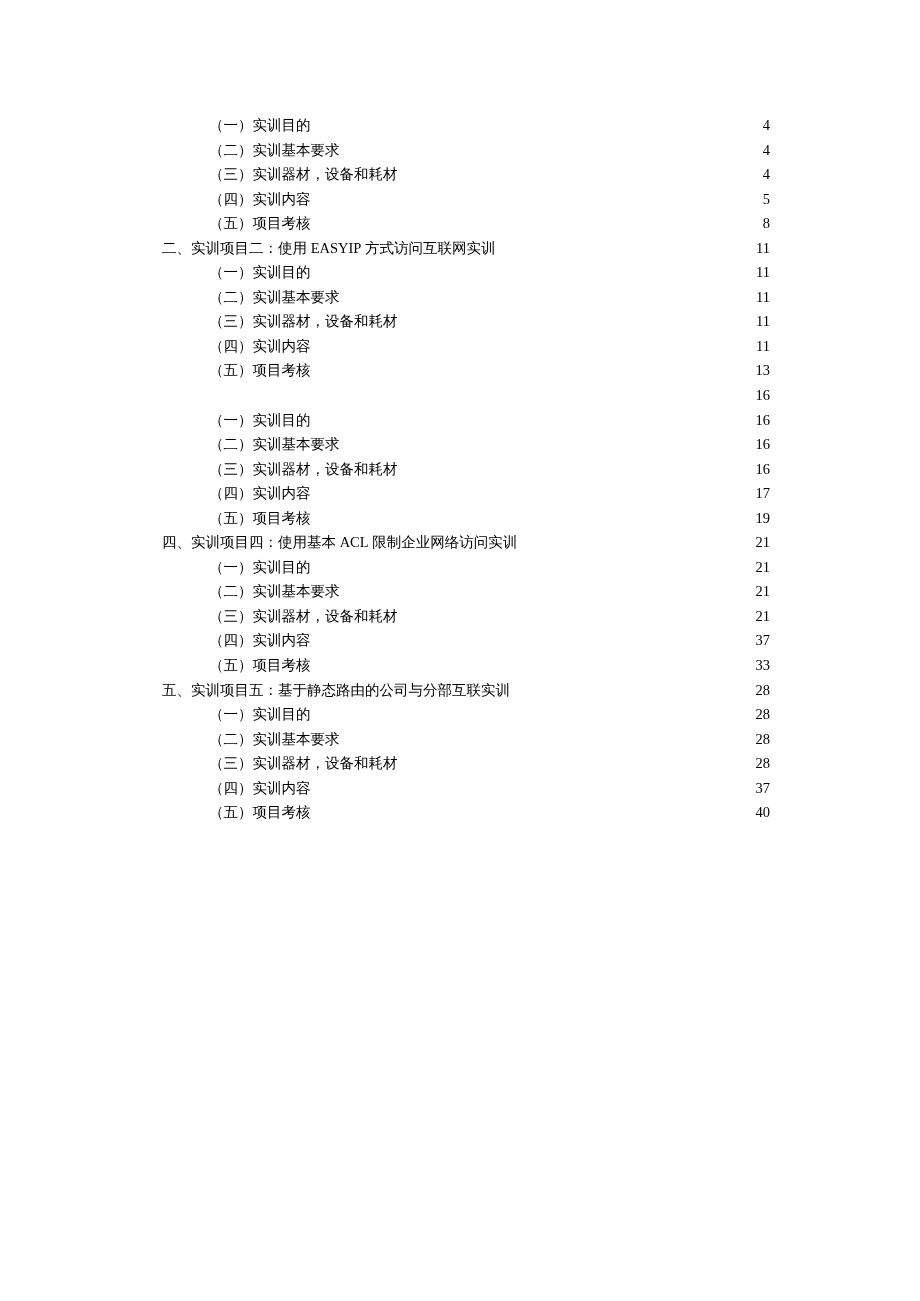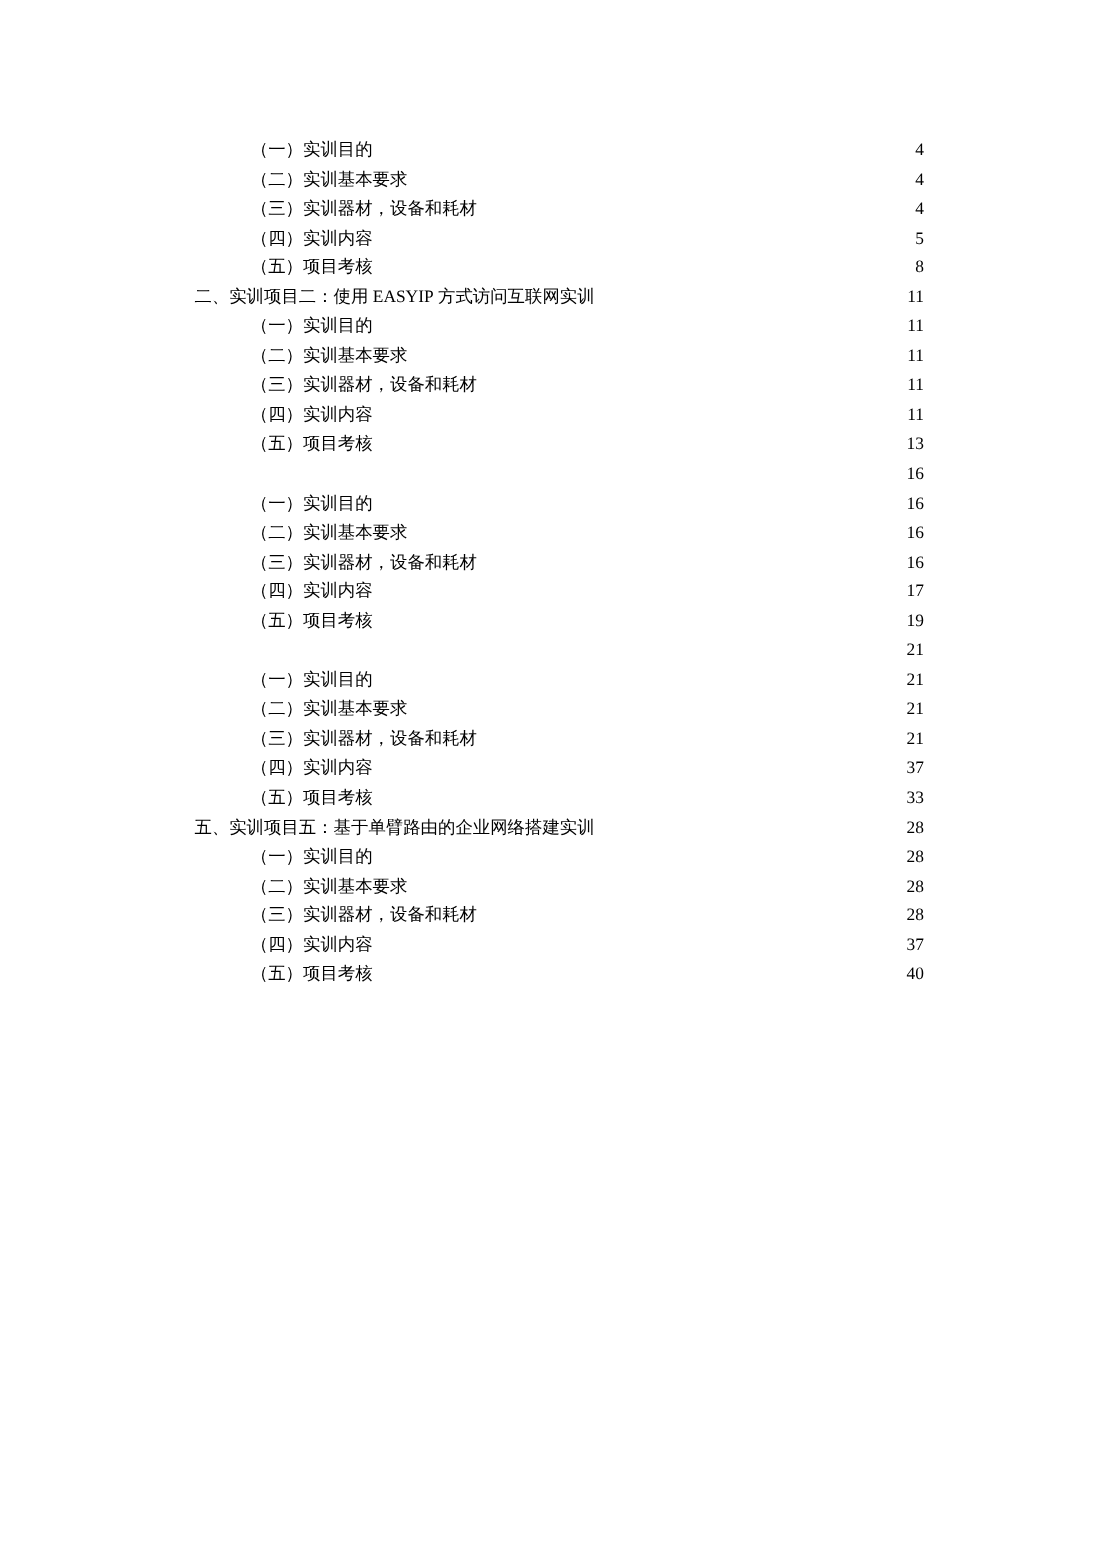--- a/index.html
+++ b/index.html
@@ -142,20 +142,21 @@
         <span class="toc-label">（四）实训内容</span>
         <span class="toc-dots"></span>
         <span class="toc-page">17</span>
       </div>
       <div class="toc-line toc-sub">
         <span class="toc-label">（五）项目考核</span>
         <span class="toc-dots"></span>
         <span class="toc-page">19</span>
       </div>
       <div class="toc-line toc-top">
+        <span class="toc-label">四、实训项目四：使用基本 <span class="latin">ACL</span> 限制企业网络访问实训</span>
         <span class="toc-dots"></span>
         <span class="toc-page">21</span>
       </div>
       <div class="toc-line toc-sub">
         <span class="toc-label">（一）实训目的</span>
         <span class="toc-dots"></span>
         <span class="toc-page">21</span>
       </div>
       <div class="toc-line toc-sub">
         <span class="toc-label">（二）实训基本要求</span>
@@ -171,21 +172,21 @@
         <span class="toc-label">（四）实训内容</span>
         <span class="toc-dots"></span>
         <span class="toc-page">37</span>
       </div>
       <div class="toc-line toc-sub">
         <span class="toc-label">（五）项目考核</span>
         <span class="toc-dots"></span>
         <span class="toc-page">33</span>
       </div>
       <div class="toc-line toc-top">
-        <span class="toc-label">五、实训项目五：基于单臂路由的企业网络搭建实训</span>
+        <span class="toc-label">五、实训项目五：基于静态路由的公司与分部互联实训</span>
         <span class="toc-dots"></span>
         <span class="toc-page">28</span>
       </div>
       <div class="toc-line toc-sub">
         <span class="toc-label">（一）实训目的</span>
         <span class="toc-dots"></span>
         <span class="toc-page">28</span>
       </div>
       <div class="toc-line toc-sub">
         <span class="toc-label">（二）实训基本要求</span>

